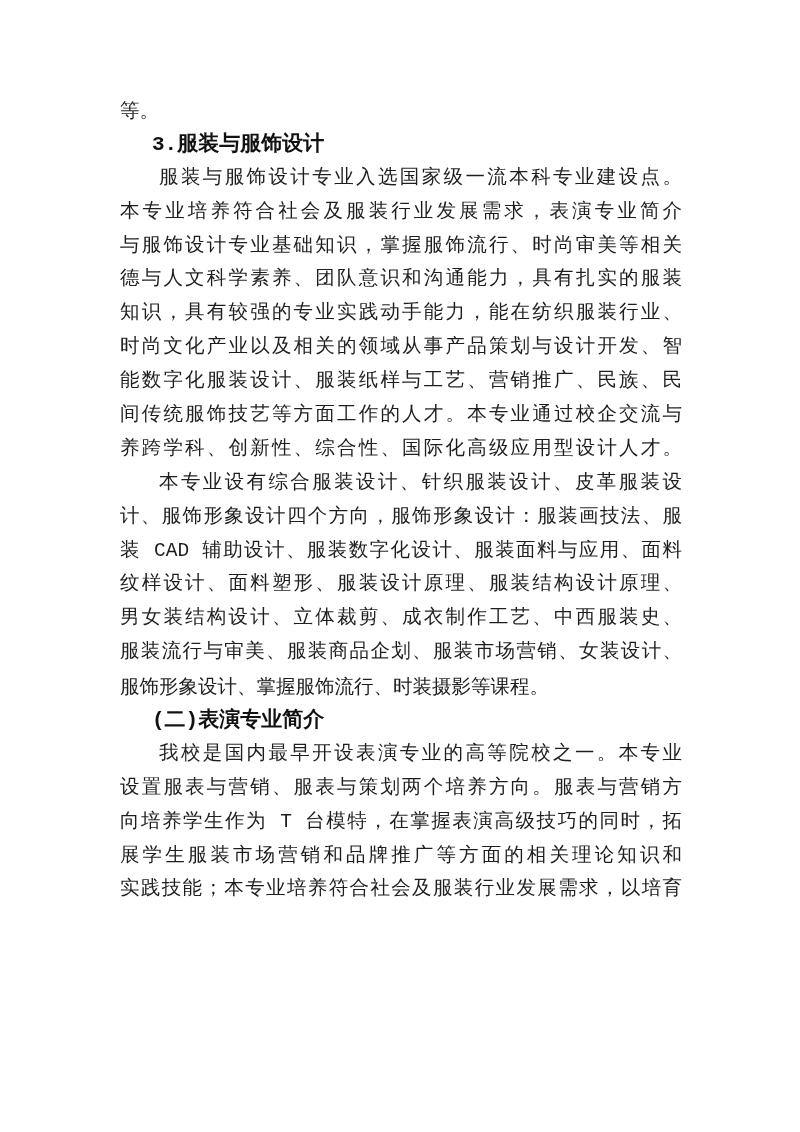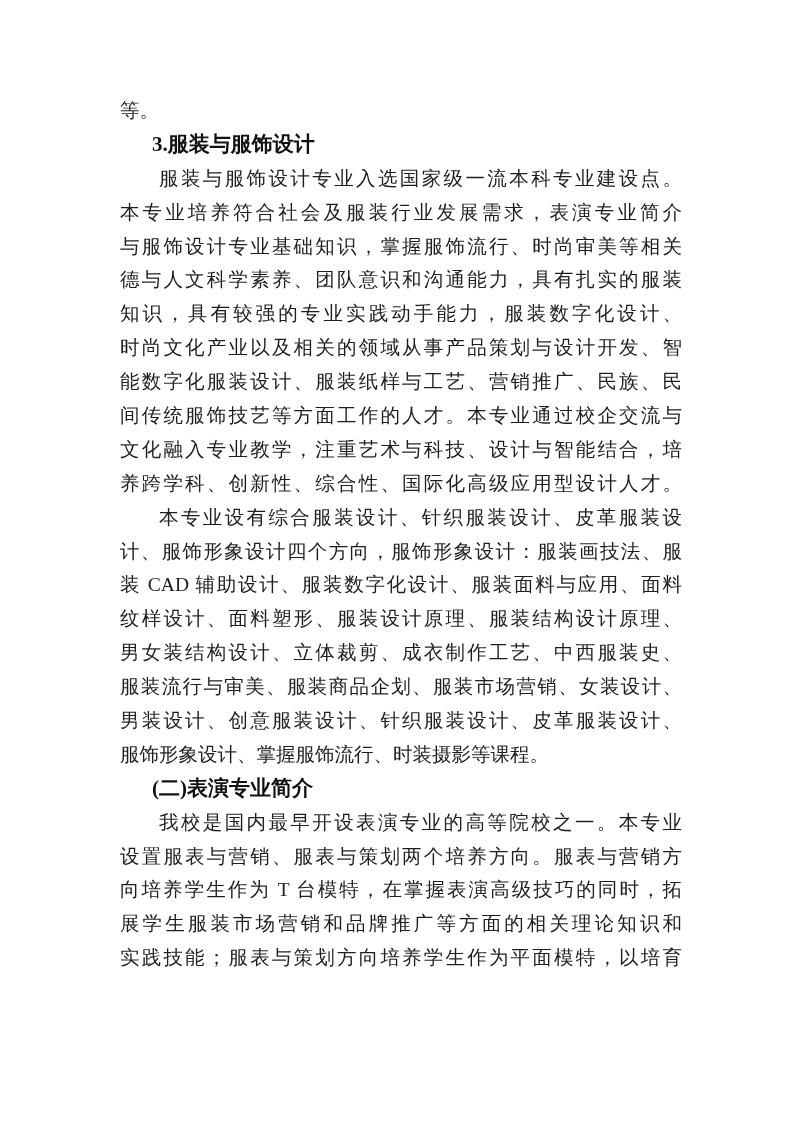--- a/index.html
+++ b/index.html
@@ -29,64 +29,63 @@
     text-align: justify;
     text-align-last: justify;
     text-justify: inter-character;
     letter-spacing: 0;
     overflow: hidden;
     white-space: nowrap;
   }
   
   .line.body, .line.indent {
     white-space: normal;
+    font-family: Liberation Mono, monospace;
   }
   .line.end {
     text-align: left;
     text-align-last: left;
     white-space: normal;
   }
   .line.indent {
     padding-left: 39px;
   }
   .line.heading {
-    font-family: Liberation Serif, serif;
+    font-family: Liberation Mono, monospace;
     font-weight: 700;
     font-size: 21px;
     text-align: center;
     text-align-last: left;
     padding-left: 32px;
     color: var(--heading-color, #111111);
   }
 </style>
 </head>
 <body>
 
 <div class="page" style="--page-bg: #ffffff; --text-color: #1e1e1e; --heading-color: #111111;">
   <div class="textblock">
       <div class="line end">等。</div>
       <div class="line heading">3.服装与服饰设计</div>
       <div class="line body indent">服装与服饰设计专业入选国家级一流本科专业建设点。</div>
       <div class="line body">本专业培养符合社会及服装行业发展需求，表演专业简介</div>
       <div class="line body">与服饰设计专业基础知识，掌握服饰流行、时尚审美等相关</div>
       <div class="line body">德与人文科学素养、团队意识和沟通能力，具有扎实的服装</div>
-      <div class="line body">知识，具有较强的专业实践动手能力，服装数字化设计、</div>
+      <div class="line body">知识，具有较强的专业实践动手能力，能在纺织服装行业、</div>
       <div class="line body">时尚文化产业以及相关的领域从事产品策划与设计开发、智</div>
       <div class="line body">能数字化服装设计、服装纸样与工艺、营销推广、民族、民</div>
       <div class="line body">间传统服饰技艺等方面工作的人才。本专业通过校企交流与</div>
-      <div class="line body">文化融入专业教学，注重艺术与科技、设计与智能结合，培</div>
       <div class="line body">养跨学科、创新性、综合性、国际化高级应用型设计人才。</div>
       <div class="line body indent">本专业设有综合服装设计、针织服装设计、皮革服装设</div>
       <div class="line body">计、服饰形象设计四个方向，服饰形象设计：服装画技法、服</div>
       <div class="line body">装 CAD 辅助设计、服装数字化设计、服装面料与应用、面料</div>
       <div class="line body">纹样设计、面料塑形、服装设计原理、服装结构设计原理、</div>
       <div class="line body">男女装结构设计、立体裁剪、成衣制作工艺、中西服装史、</div>
       <div class="line body">服装流行与审美、服装商品企划、服装市场营销、女装设计、</div>
-      <div class="line body">男装设计、创意服装设计、针织服装设计、皮革服装设计、</div>
       <div class="line end">服饰形象设计、掌握服饰流行、时装摄影等课程。</div>
       <div class="line heading">(二)表演专业简介</div>
       <div class="line body indent">我校是国内最早开设表演专业的高等院校之一。本专业</div>
       <div class="line body">设置服表与营销、服表与策划两个培养方向。服表与营销方</div>
       <div class="line body">向培养学生作为 T 台模特，在掌握表演高级技巧的同时，拓</div>
       <div class="line body">展学生服装市场营销和品牌推广等方面的相关理论知识和</div>
-      <div class="line body">实践技能；服表与策划方向培养学生作为平面模特，以培育</div>
+      <div class="line body">实践技能；本专业培养符合社会及服装行业发展需求，以培育</div>
     </div>
 </div>
 
 </body></html>

